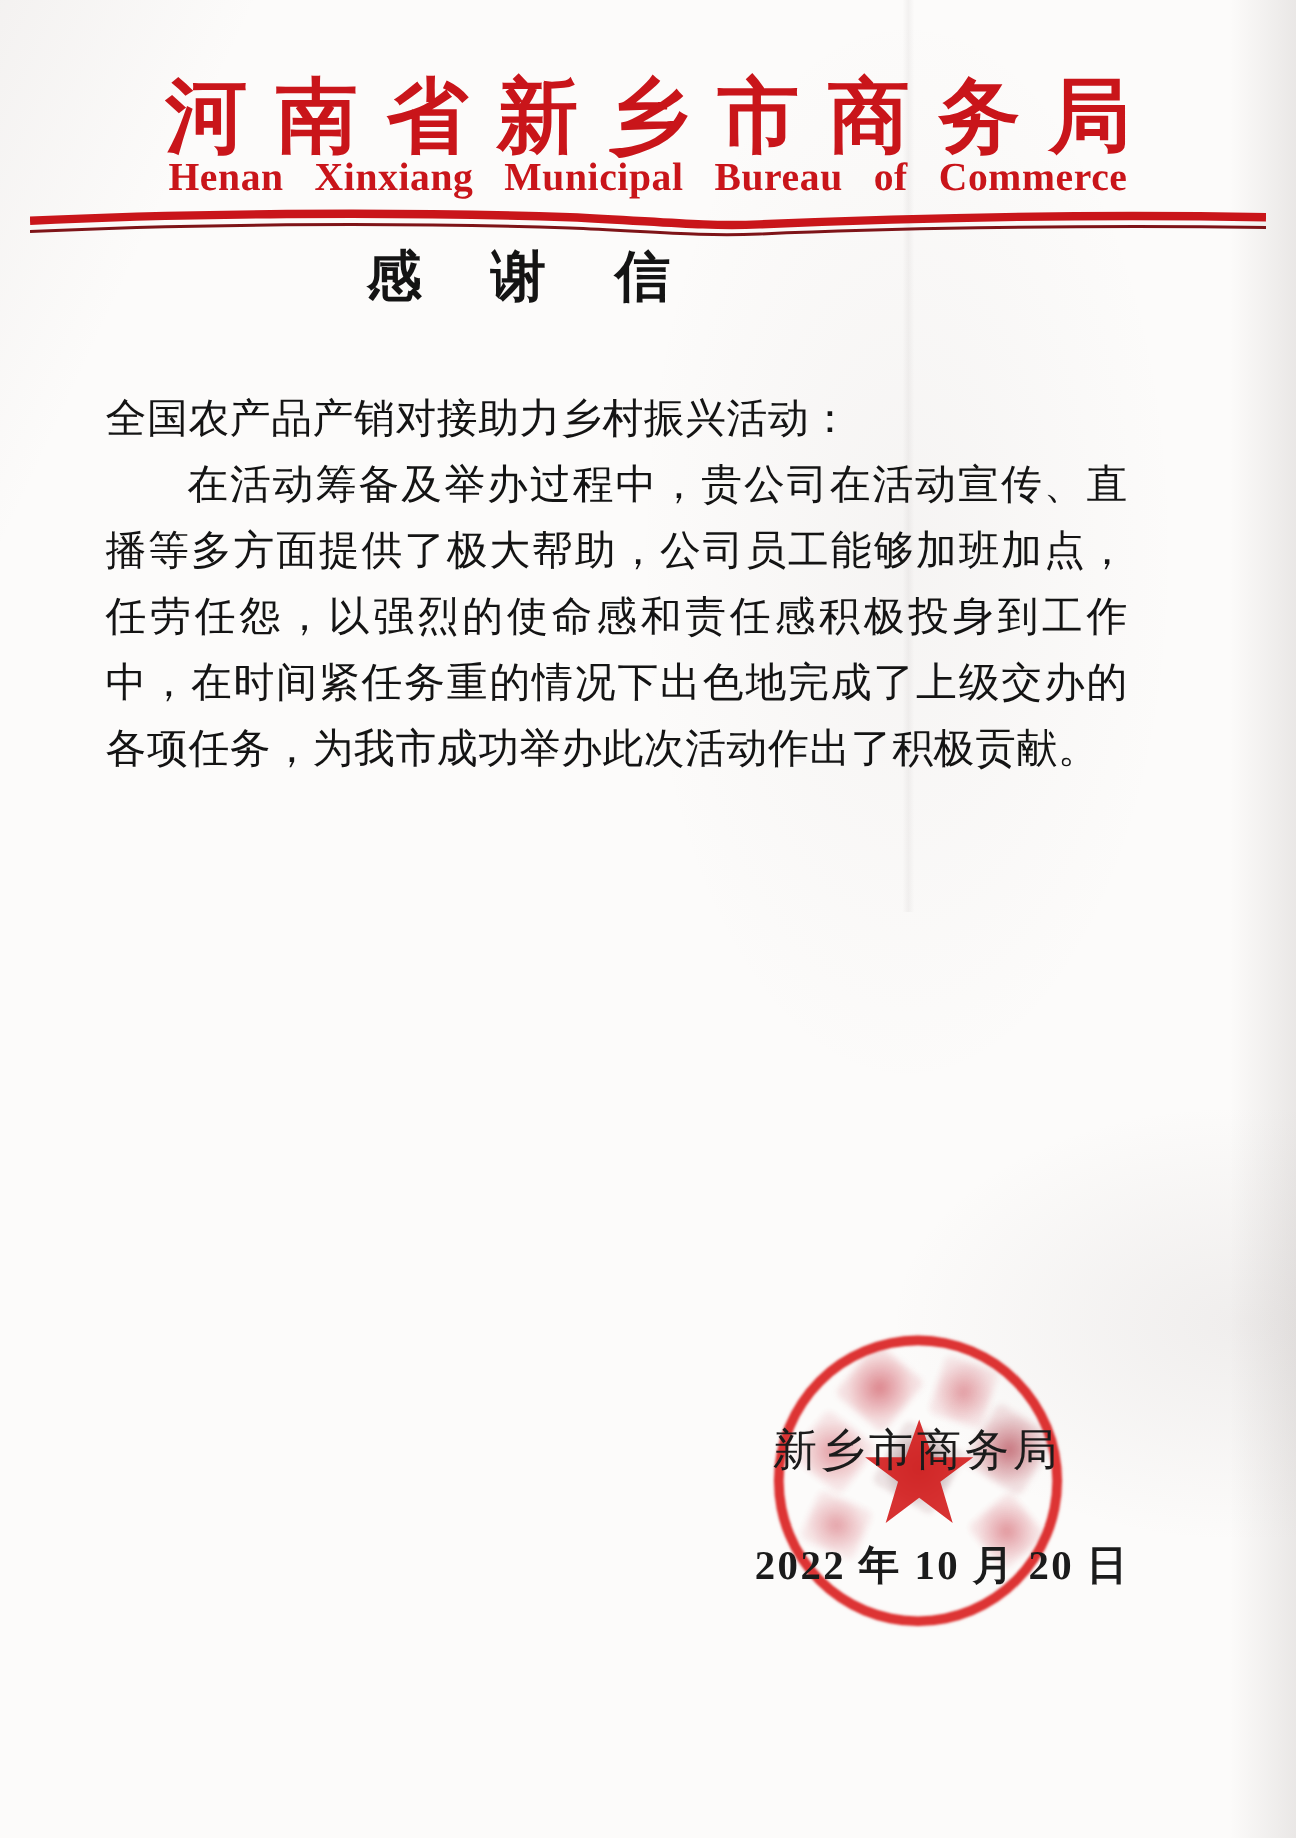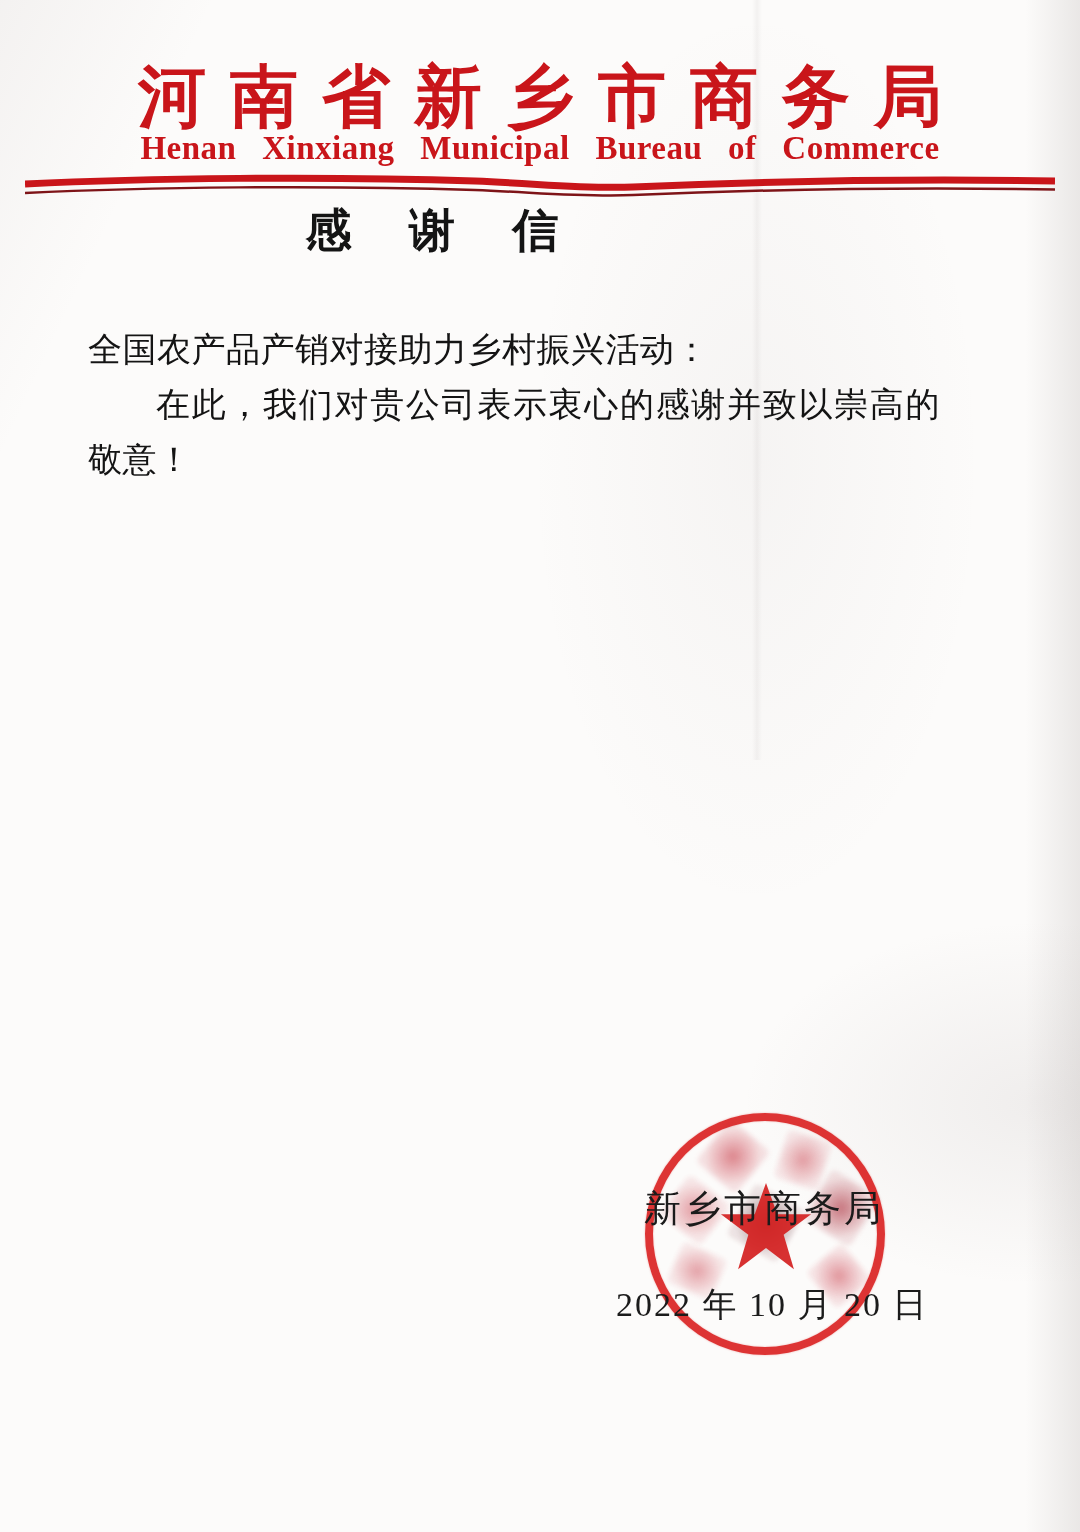--- a/index.html
+++ b/index.html
@@ -58,23 +58,23 @@
   }
   .body p{margin:0;}
   .body p.indent{text-indent:68px;}
   
   .sig-org{
     position:absolute;left:644px;top:1184px;
     font-size:37px;color:#1b1b1b;letter-spacing:3px;
     z-index:6;white-space:nowrap;
   }
   .sig-date{
-    position:absolute;left:616px;top:1282px;
+    position:absolute;left:629px;top:1282px;
     font-size:34px;color:#1b1b1b;letter-spacing:2px;
-    z-index:6;white-space:nowrap;
+    z-index:6;white-space:nowrap;font-weight:bold;
   }
   
   .stamp{
     position:absolute;left:645px;top:1113px;width:240px;height:242px;
     z-index:4;pointer-events:none;
   }
   .stamp-ring{
     position:absolute;left:0;top:0;width:224px;height:226px;
     border:8px solid rgba(216,24,24,0.88);
     border-radius:50%;
@@ -108,21 +108,21 @@
 
   <svg class="divider" viewBox="0 0 1030 26" preserveAspectRatio="none">
     <path d="M0,10 C120,4 300,2 450,7 C520,10 558,15 608,13 C700,9 860,4 1030,7" fill="none" stroke="#c9151a" stroke-width="7"></path>
     <path d="M0,19 C120,13 300,11 450,16 C520,19 558,23 608,21 C700,17 860,13 1030,15.5" fill="none" stroke="#7e1418" stroke-width="2.5"></path>
   </svg>
 
   <div class="letter-title">感 谢 信</div>
 
   <div class="body">
     <p>全国农产品产销对接助力乡村振兴活动：</p>
-    <p class="indent">在此，我们对贵公司表示衷心的感谢并致以崇高的敬意！</p>
+    <p class="indent">在活动筹备及举办过程中，贵公司在活动宣传、直播等多方面提供了极大帮助，公司员工能够加班加点，任劳任怨，以强烈的使命感和责任感积极投身到工作中，在时间紧任务重的情况下出色地完成了上级交办的各项任务，为我市成功举办此次活动作出了积极贡献。</p>
   </div>
 
   <div class="stamp">
     <div class="stamp-ring"></div>
     <div class="smudge sm1"></div>
     <div class="smudge sm2"></div>
     <div class="smudge sm3"></div>
     <div class="smudge sm4"></div>
     <div class="smudge sm5"></div>
     <div class="smudge sm6"></div>

